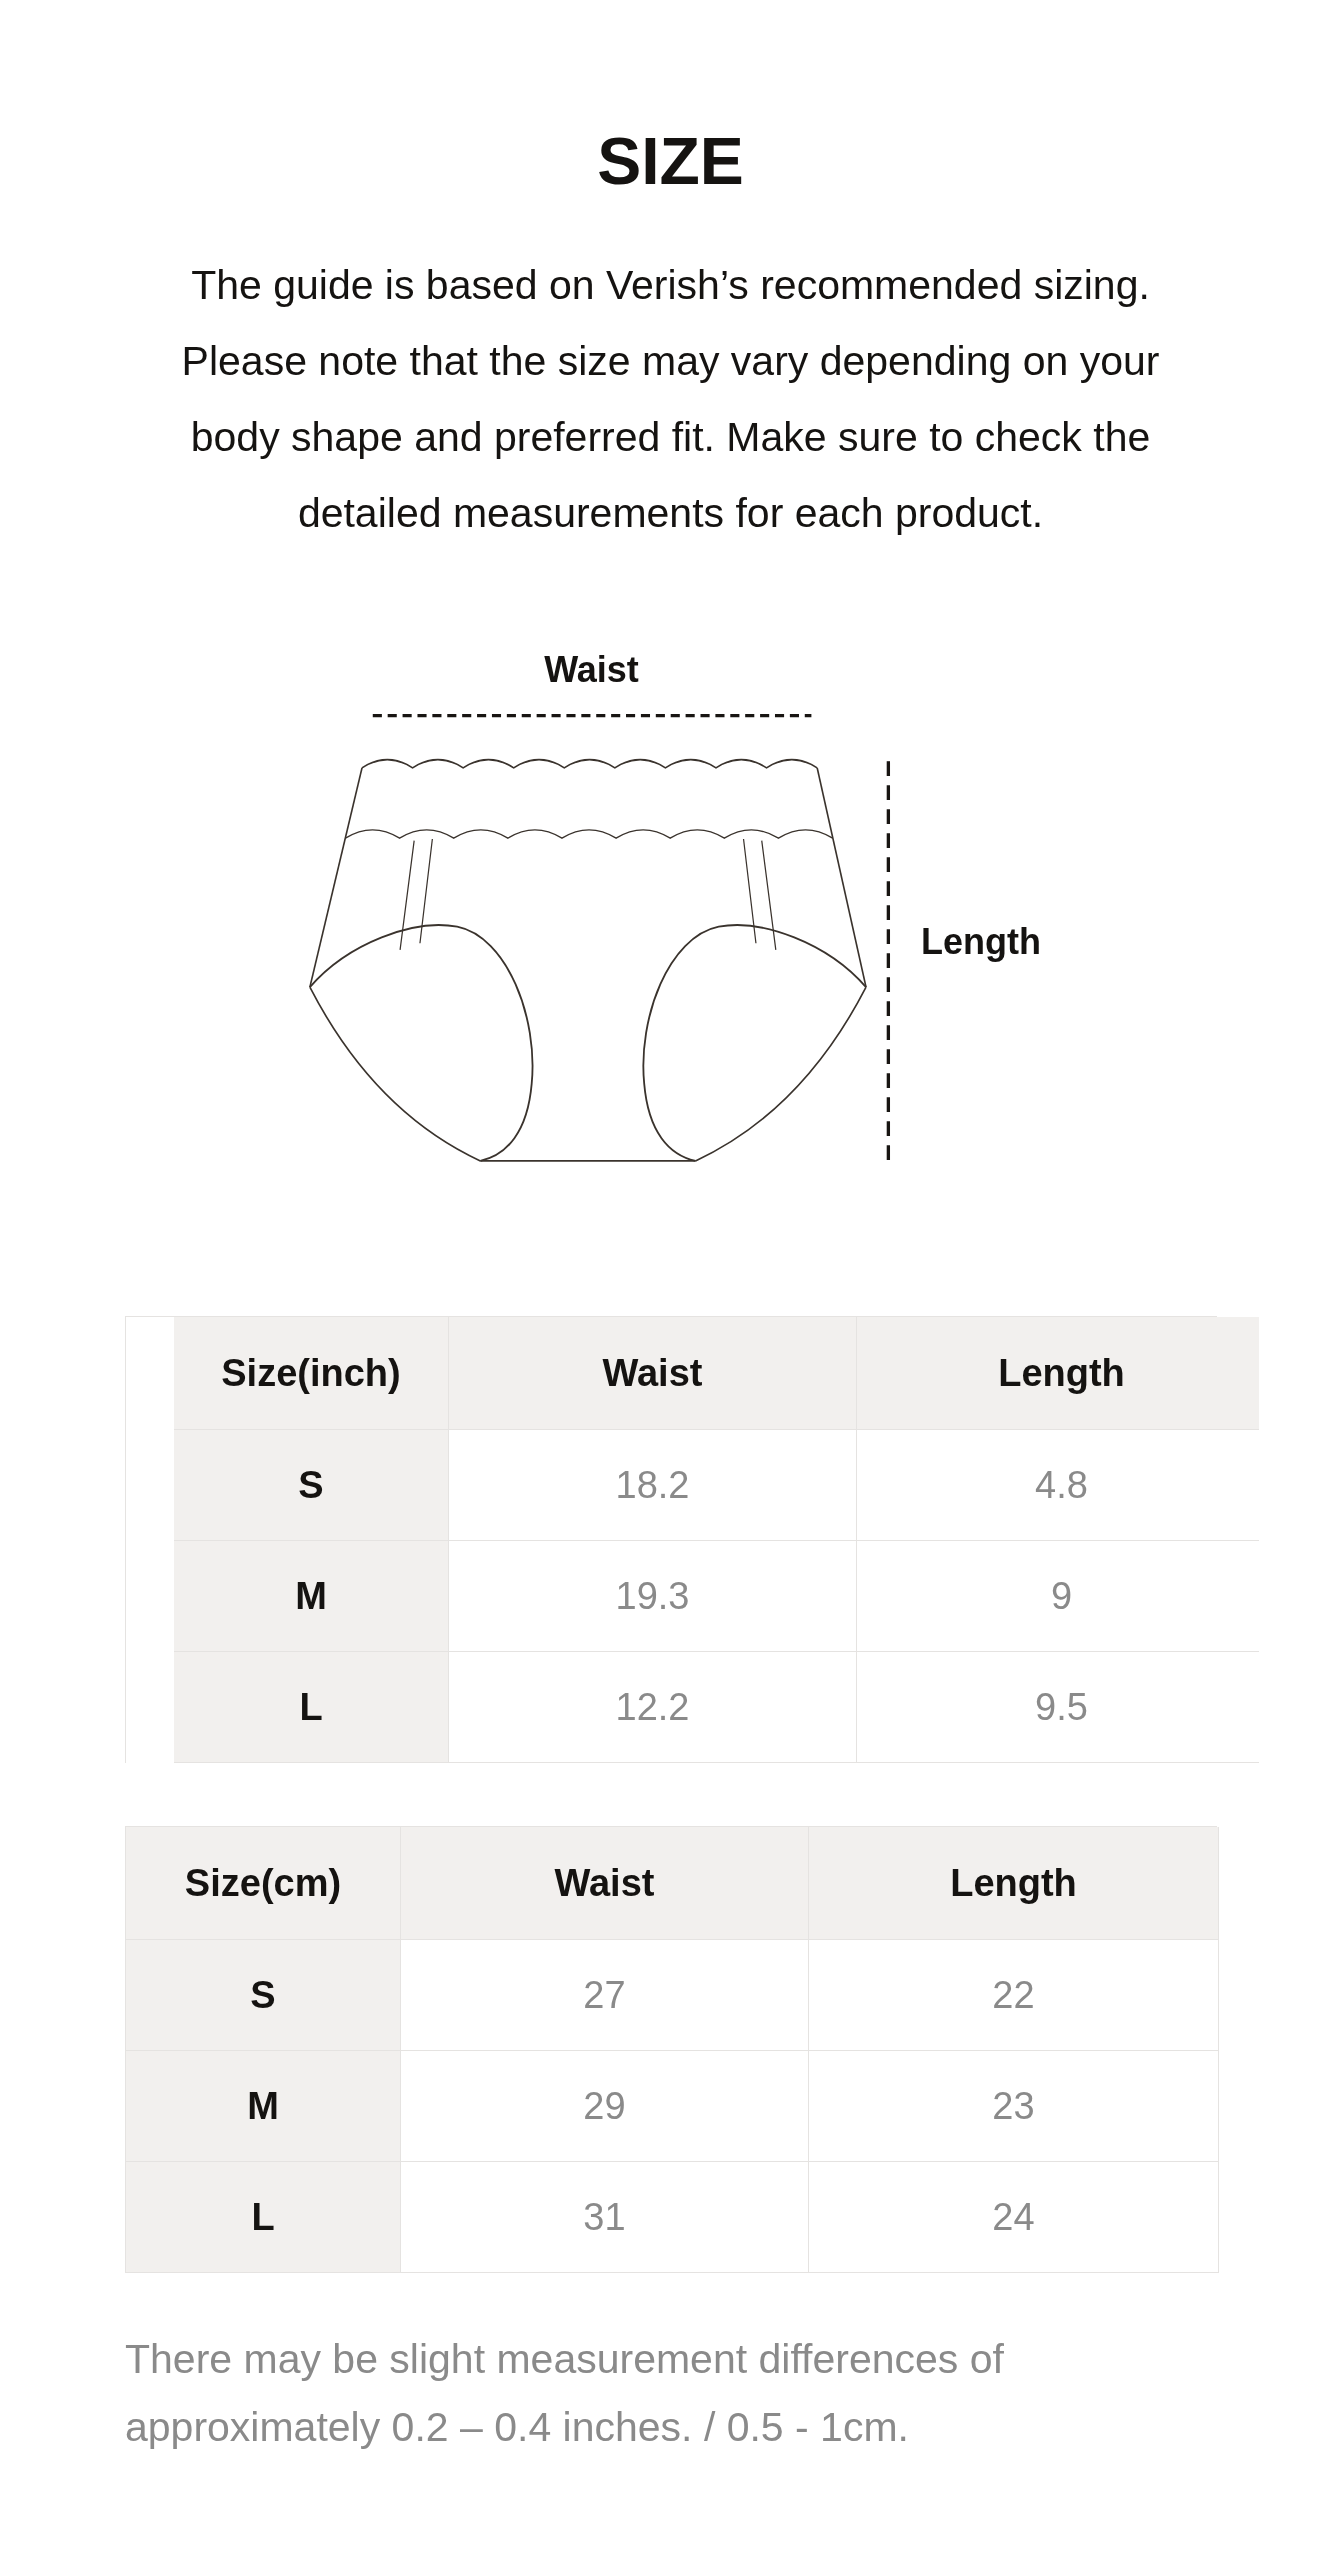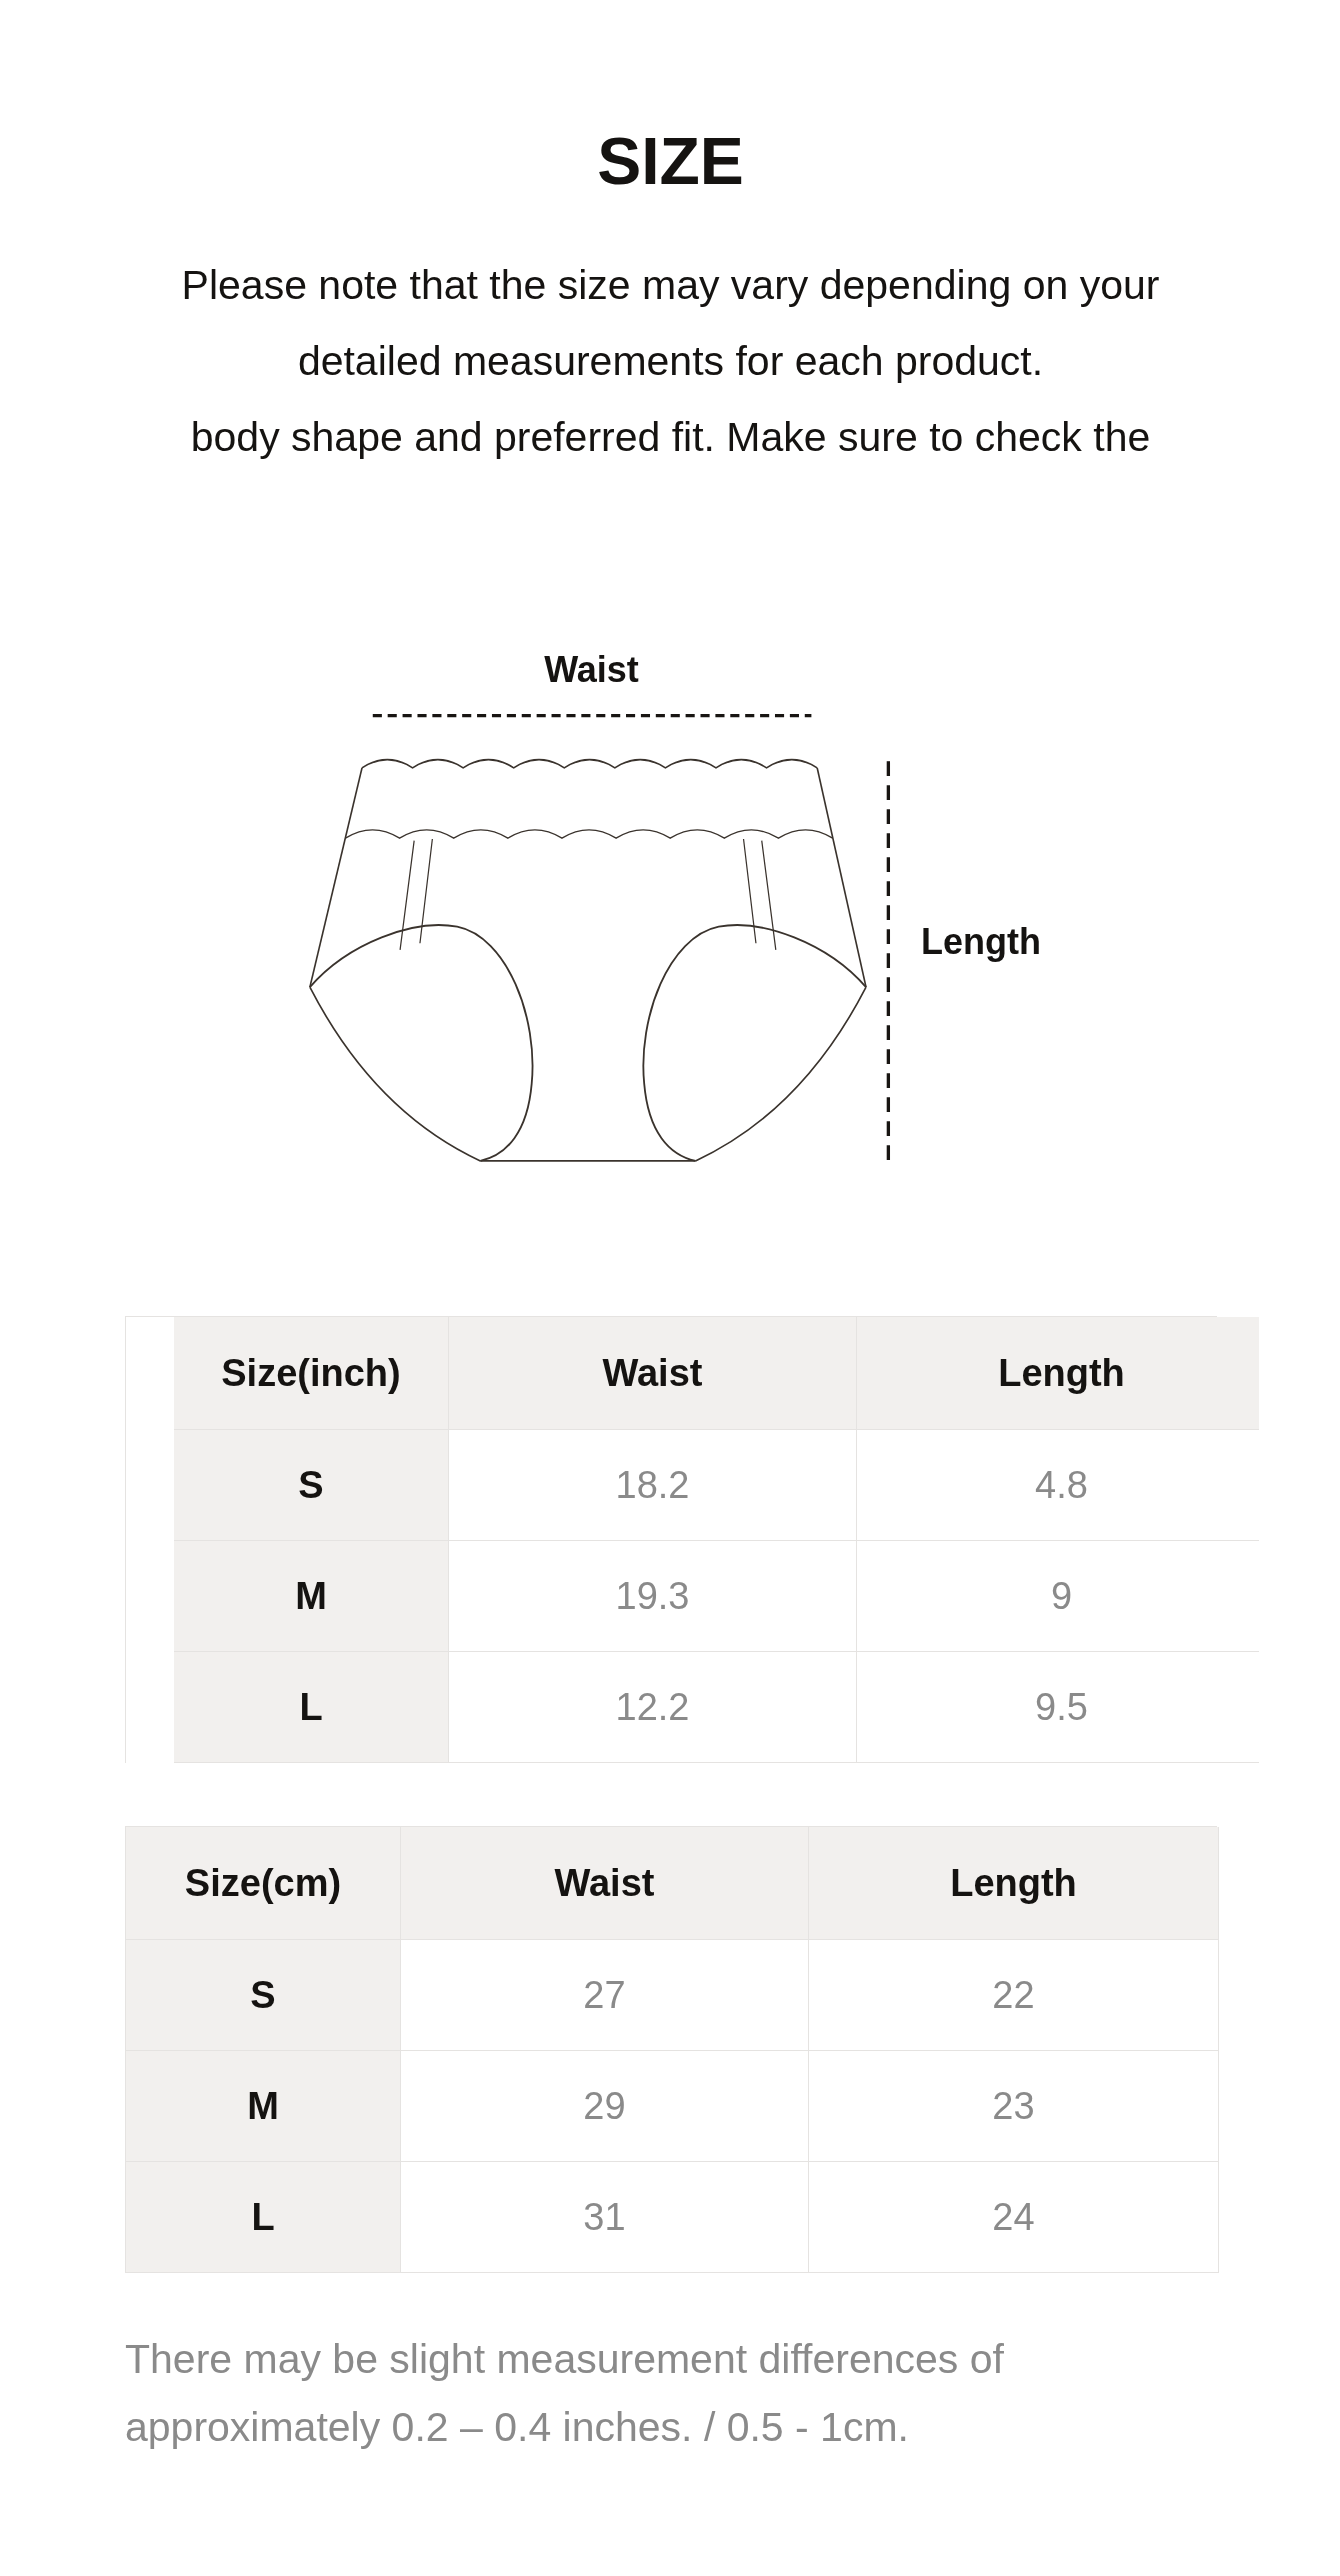--- a/index.html
+++ b/index.html
@@ -100,23 +100,24 @@
   }
 </style>
 </head>
 <body>
 
 <div class="page">
 
   <h1 class="page-title">SIZE</h1>
 
   <div class="intro">
+    <div>The guide is based on Verish’s recommended sizing.</div>
     <div>Please note that the size may vary depending on your</div>
+    <div>body shape and preferred fit. Make sure to check the</div>
     <div>detailed measurements for each product.</div>
-    <div>body shape and preferred fit. Make sure to check the</div>
   </div>
 
   <div class="diagram">
     <div class="waist-label">Waist</div>
 
     <svg class="diagram-svg" viewBox="320 840 820 580">
 
       <line x1="450" y1="865" x2="980" y2="865" stroke="#181512" stroke-width="4" stroke-dasharray="11 7"></line>
 
       <path d="M 437 928

